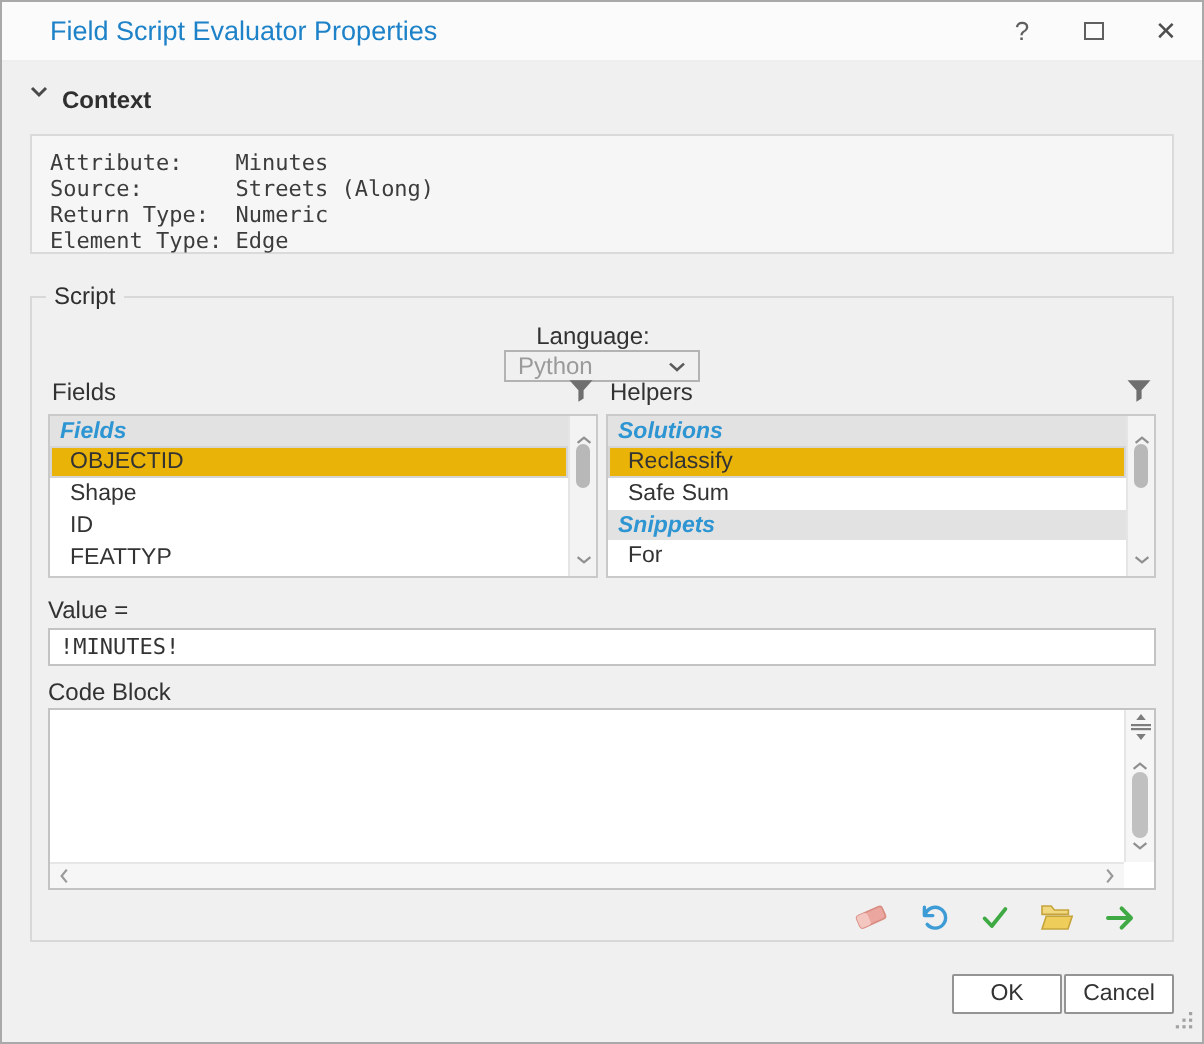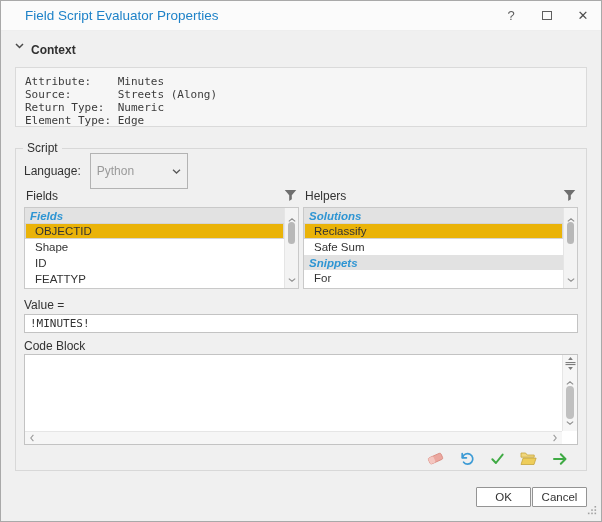--- a/index.html
+++ b/index.html
@@ -55,21 +55,21 @@
     margin:21px 14px 0;
     height:323px;
     border:1px solid #d8d8d8;
     padding:12px 8px 0;
   }
   .groupbox-legend {
     position:absolute; top:-8px; left:7px;
     background:#f0f0f0; padding:0 4px; color:#2f2f2f;
   }
 
-  .language-row { height:20px; display:flex; align-items:center; margin-bottom:6px; }
+  .language-row { height:20px; display:flex; align-items:center; margin-bottom:6px;flex-direction:column; }
   .language-row .lab { margin-right:9px; }
   .dropdown {
     width:98px; height:36px;
     border:1px solid #b3b3b3; background:#f0f0f0;
     display:flex; align-items:center; justify-content:space-between;
     padding:0 6px; color:#9a9a9a;
   }
 
   .lists-row { display:flex; gap:4px; }
   .list-col { flex:1; min-width:0; }

